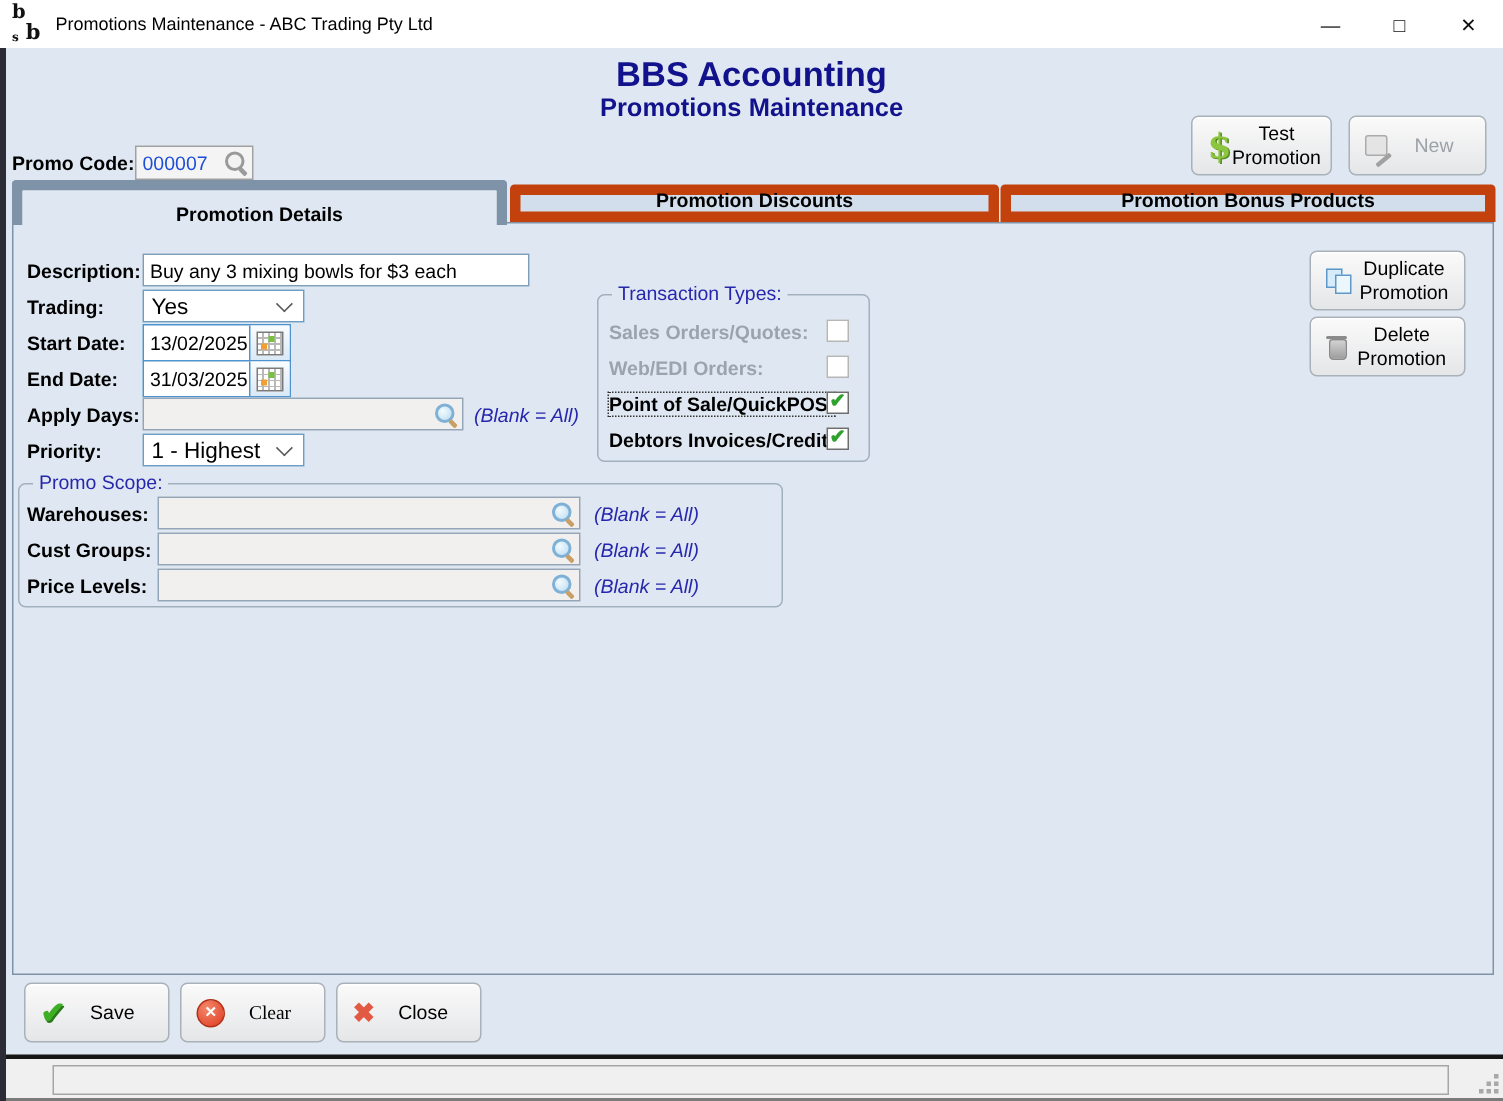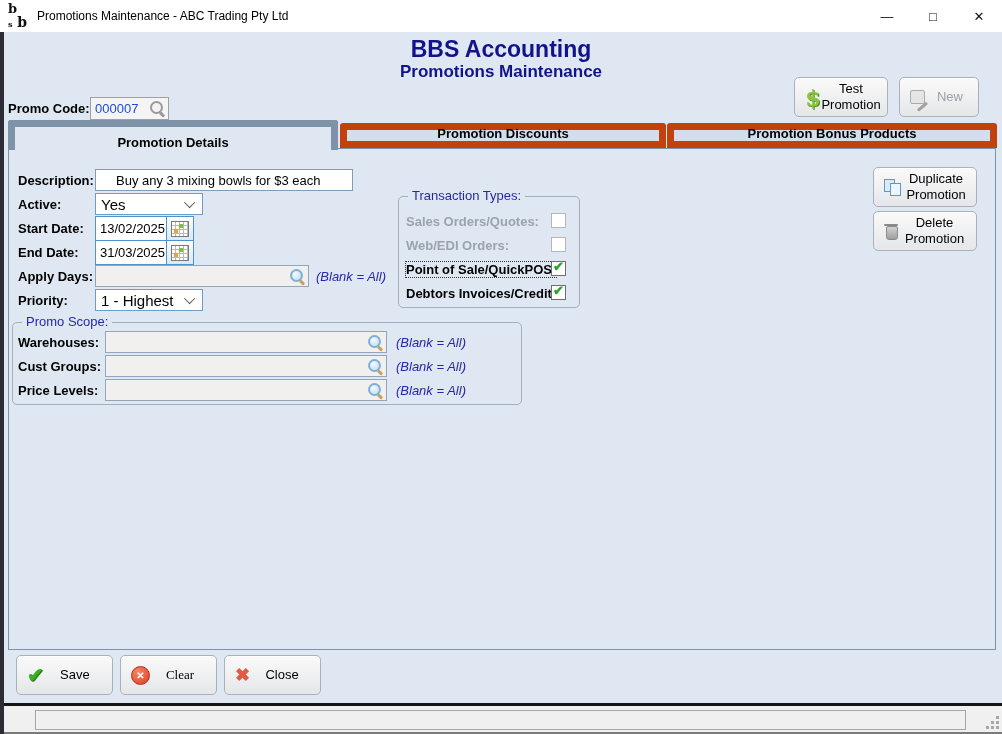--- a/index.html
+++ b/index.html
@@ -20,21 +20,21 @@
   .left-edge{position:absolute;left:0;top:32px;width:4px;bottom:0;background:#2c2c36;z-index:9;}
   
   .hdr1{position:absolute;left:0;right:0;top:36px;text-align:center;
     font-size:23px;font-weight:bold;color:#12128c;}
   .hdr2{position:absolute;left:0;right:0;top:62px;text-align:center;
     font-size:17px;font-weight:bold;color:#12128c;}
   
   .lbl{position:absolute;font-size:13px;font-weight:bold;white-space:nowrap;}
   .hint{position:absolute;font-size:13px;font-style:italic;color:#2727ad;white-space:nowrap;}
   .tb{position:absolute;background:#fff;border:1px solid #7f9db9;font-size:13px;
-    display:flex;align-items:center;padding:0 20px;box-sizing:border-box;}
+    display:flex;align-items:center;padding:0 4px;box-sizing:border-box;}
   .lookup{position:absolute;background:#f1f0ef;border:1px solid #93a5b8;display:flex;
     align-items:center;box-sizing:border-box;padding-left:4px;font-size:13px;}
   .mag{width:17px;height:17px;position:relative;margin-left:auto;margin-right:2px;flex:none;}
   .mag::before{content:"";position:absolute;left:1px;top:1px;width:9px;height:9px;
     border:2px solid #7fb0d6;border-radius:50%;
     background:radial-gradient(circle at 35% 35%,#f2fafe,#badcf2);}
   .mag::after{content:"";position:absolute;right:1px;bottom:1px;width:6px;height:3px;
     background:#c8a065;transform:rotate(45deg);border-radius:1px;}
   .mag.gray::before{border-color:#9a9a9a;background:#f2f2f2;}
   .mag.gray::after{background:#9a9a9a;}
@@ -137,21 +137,21 @@
   <span class="lbl" style="left:8px;top:101px;">Promo Code:</span>
   <div class="lookup" style="left:90px;top:97px;width:79px;height:23px;background:#f4f4f4;border-color:#a0a0a0;color:#1d4ed8;">
     <span>000007</span>
     <span class="mag gray"></span>
   </div>
 
   <div class="btn" style="left:794px;top:77px;width:94px;height:40px;">
     <span class="bicon i-dollar">$</span>
     <span class="blabel">Test Promotion</span>
   </div>
-  <div class="btn disabled" style="left:899px;top:77px;width:80px;height:40px;">
+  <div class="btn disabled" style="left:899px;top:77px;width:92px;height:40px;">
     <span class="bicon i-new"></span>
     <span class="blabel">New</span>
   </div>
 
   <div class="tabpanel"></div>
 
   <div class="tab active" style="left:8px;width:330px;">
     <span>Promotion Details</span>
   </div>
   <div class="tab" style="left:340px;width:326px;">
@@ -159,21 +159,21 @@
   </div>
   <div class="tab" style="left:667px;width:330px;">
     <span>Promotion Bonus Products</span>
   </div>
 
   <span class="lbl" style="left:18px;top:173px;z-index:5;">Description:</span>
   <div class="tb" style="left:95px;top:169px;width:258px;height:22px;z-index:5;">
     <span>Buy any 3 mixing bowls for $3 each</span>
   </div>
 
-  <span class="lbl" style="left:18px;top:197px;z-index:5;">Active:</span>
+  <span class="lbl" style="left:18px;top:197px;z-index:5;">Trading:</span>
   <div class="combo" style="left:95px;top:193px;width:108px;height:22px;z-index:5;">
     <span>Yes</span>
     <span class="chev"></span>
   </div>
 
   <span class="lbl" style="left:18px;top:221px;z-index:5;">Start Date:</span>
   <div class="datefield" style="left:95px;top:216px;width:99px;height:25px;z-index:5;">
     <span class="dval">13/02/2025</span>
     <span class="calbtn">
         <span class="cal"></span>

